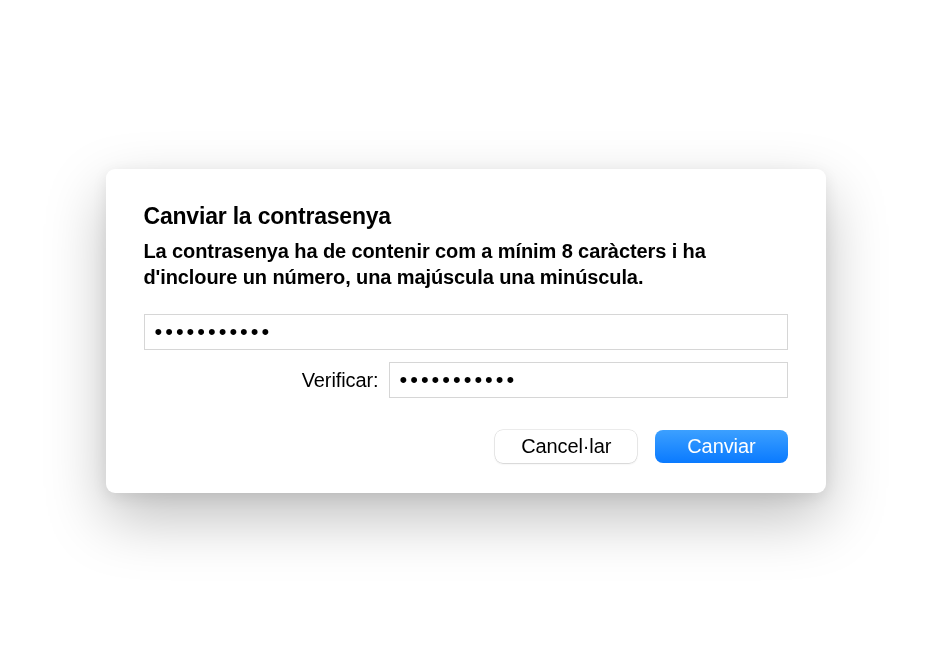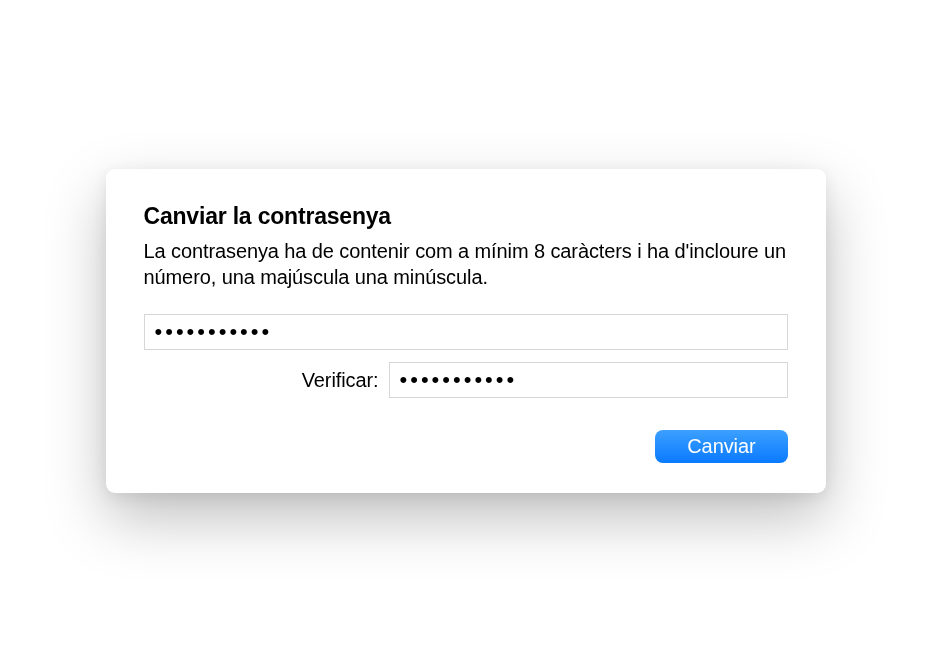--- a/index.html
+++ b/index.html
@@ -29,21 +29,21 @@
     .dialog-title {
       font-size: 23px;
       font-weight: 700;
       color: #000000;
       margin-bottom: 8px;
       letter-spacing: -0.2px;
     }
     
     .dialog-description {
       font-size: 20px;
-      font-weight: 400;
+      font-weight: 700;
       color: #000000;
       line-height: 1.3;
       margin-bottom: 24px;
       letter-spacing: -0.1px;
     }
     
     .form-row {
       display: flex;
       align-items: center;
       margin-bottom: 12px;
@@ -111,15 +111,16 @@
   <div class="form-row">
     <input type="password" class="form-input" value="•••••••••••" style="">
   </div>
 
   <div class="form-row">
     <label class="form-label">Verificar:</label>
     <input type="password" class="form-input" value="•••••••••••" style="">
   </div>
 
   <div class="button-row">
+    <button class="btn btn-secondary">Cancel·lar</button>
     <button class="btn btn-primary">Canviar</button>
   </div>
 </div>
 
 </body></html>

